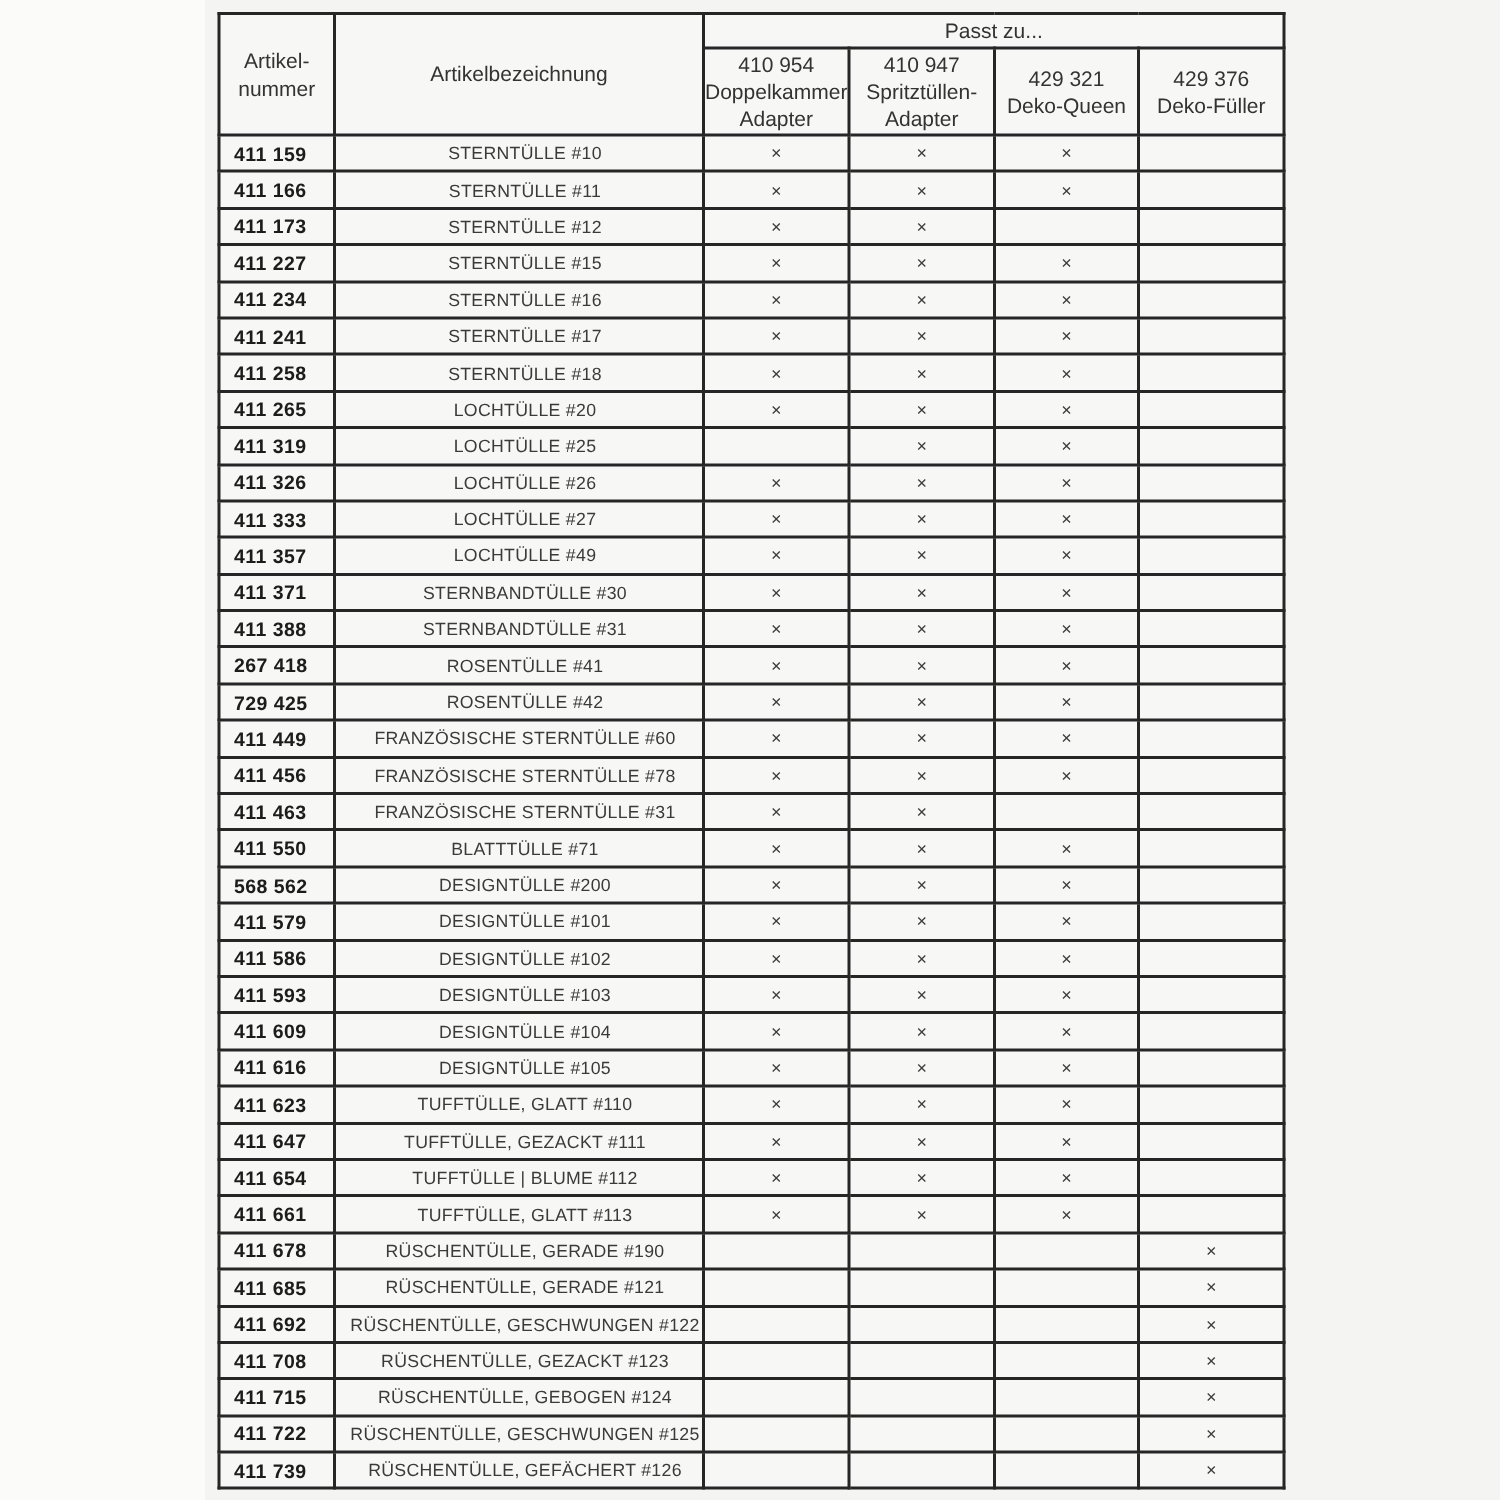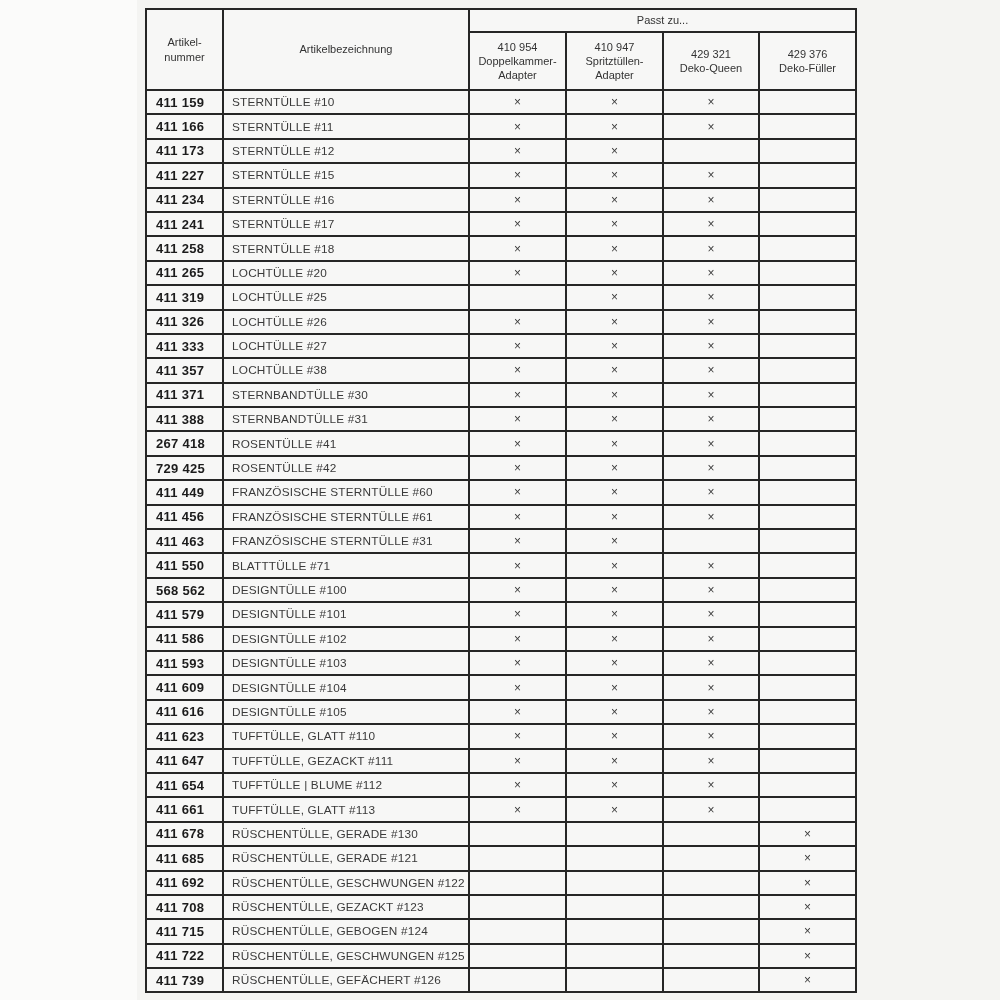--- a/index.html
+++ b/index.html
@@ -30,21 +30,21 @@
     background:var(--cell-bg);
   }
   .tbl th,.tbl td{
     border:2px solid var(--border-color);
     background:var(--cell-bg);
     padding:0;
     overflow:hidden;
   }
   .tbl thead th{
     font-weight:normal;
-    font-size:11px;
+    font-size:14px;
     color:#333;
     text-align:center;
     vertical-align:middle;
     white-space:pre-line;
     line-height:1.3;
   }
   tr.passt-row{height:23px;}
   tr.sub-row{height:58px;}
   th.passt{font-size:12.5px;}
   tbody tr{height:24.4px;}
@@ -53,21 +53,21 @@
     font-size:13px;
     color:var(--text-dark);
     text-align:left;
     padding-left:9px;
     letter-spacing:.3px;
     white-space:nowrap;
   }
   td.nm{
     font-size:11.8px;
     color:var(--text-mid);
-    text-align:left;
+    text-align:center;
     padding-left:8px;
     letter-spacing:.2px;
     white-space:nowrap;
   }
   td.mk{
     font-size:12px;
     color:#3d3d3d;
     text-align:center;
   }
 </style>
@@ -188,21 +188,21 @@
         <tr>
           <td class="nr">411 333</td>
           <td class="nm">LOCHTÜLLE #27</td>
           <td class="mk">×</td>
           <td class="mk">×</td>
           <td class="mk">×</td>
           <td class="mk"></td>
         </tr>
         <tr>
           <td class="nr">411 357</td>
-          <td class="nm">LOCHTÜLLE #38</td>
+          <td class="nm">LOCHTÜLLE #49</td>
           <td class="mk">×</td>
           <td class="mk">×</td>
           <td class="mk">×</td>
           <td class="mk"></td>
         </tr>
         <tr>
           <td class="nr">411 371</td>
           <td class="nm">STERNBANDTÜLLE #30</td>
           <td class="mk">×</td>
           <td class="mk">×</td>
@@ -236,21 +236,21 @@
         <tr>
           <td class="nr">411 449</td>
           <td class="nm">FRANZÖSISCHE STERNTÜLLE #60</td>
           <td class="mk">×</td>
           <td class="mk">×</td>
           <td class="mk">×</td>
           <td class="mk"></td>
         </tr>
         <tr>
           <td class="nr">411 456</td>
-          <td class="nm">FRANZÖSISCHE STERNTÜLLE #61</td>
+          <td class="nm">FRANZÖSISCHE STERNTÜLLE #78</td>
           <td class="mk">×</td>
           <td class="mk">×</td>
           <td class="mk">×</td>
           <td class="mk"></td>
         </tr>
         <tr>
           <td class="nr">411 463</td>
           <td class="nm">FRANZÖSISCHE STERNTÜLLE #31</td>
           <td class="mk">×</td>
           <td class="mk">×</td>
@@ -260,21 +260,21 @@
         <tr>
           <td class="nr">411 550</td>
           <td class="nm">BLATTTÜLLE #71</td>
           <td class="mk">×</td>
           <td class="mk">×</td>
           <td class="mk">×</td>
           <td class="mk"></td>
         </tr>
         <tr>
           <td class="nr">568 562</td>
-          <td class="nm">DESIGNTÜLLE #100</td>
+          <td class="nm">DESIGNTÜLLE #200</td>
           <td class="mk">×</td>
           <td class="mk">×</td>
           <td class="mk">×</td>
           <td class="mk"></td>
         </tr>
         <tr>
           <td class="nr">411 579</td>
           <td class="nm">DESIGNTÜLLE #101</td>
           <td class="mk">×</td>
           <td class="mk">×</td>
@@ -340,21 +340,21 @@
         <tr>
           <td class="nr">411 661</td>
           <td class="nm">TUFFTÜLLE, GLATT #113</td>
           <td class="mk">×</td>
           <td class="mk">×</td>
           <td class="mk">×</td>
           <td class="mk"></td>
         </tr>
         <tr>
           <td class="nr">411 678</td>
-          <td class="nm">RÜSCHENTÜLLE, GERADE #130</td>
+          <td class="nm">RÜSCHENTÜLLE, GERADE #190</td>
           <td class="mk"></td>
           <td class="mk"></td>
           <td class="mk"></td>
           <td class="mk">×</td>
         </tr>
         <tr>
           <td class="nr">411 685</td>
           <td class="nm">RÜSCHENTÜLLE, GERADE #121</td>
           <td class="mk"></td>
           <td class="mk"></td>

